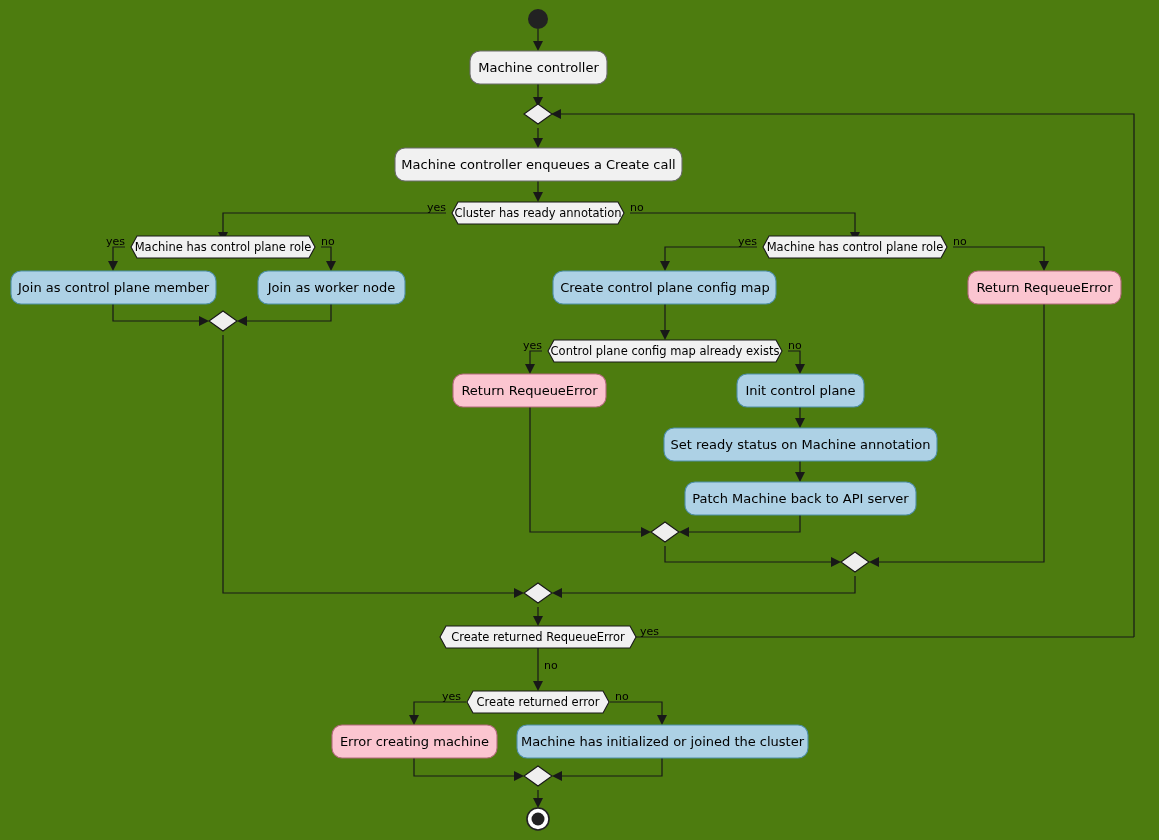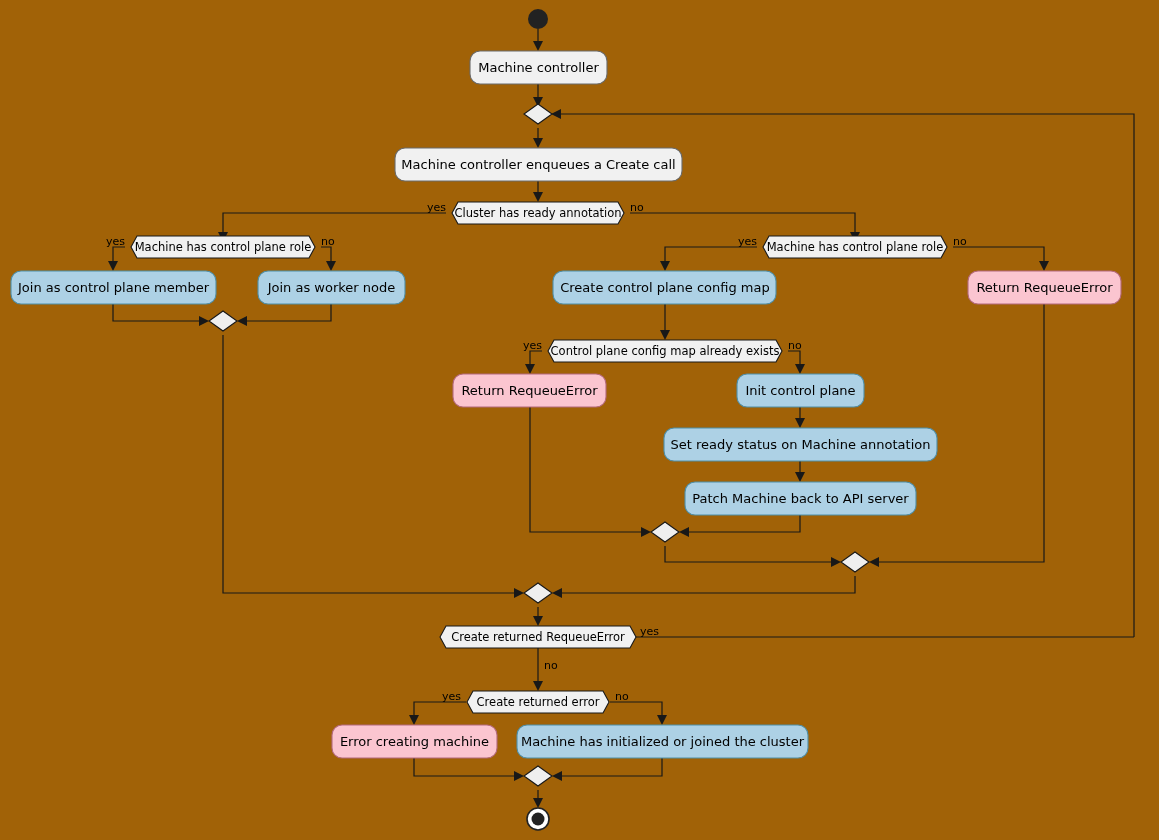--- a/index.html
+++ b/index.html
@@ -4,21 +4,21 @@
 <style>
   html, body {
     margin: 0;
     padding: 0;
     background: #ffffff;
   }
   #diagram-root {
     position: relative;
     width: 1159px;
     height: 840px;
-    background: #a16207;
+    background: #4d7c0f;
     font-family: "DejaVu Sans", sans-serif;
   }
   svg.flow {
     display: block;
     width: 1159px;
     height: 840px;
   }
   .edge {
     stroke: #181818;
     stroke-width: 1.2;

